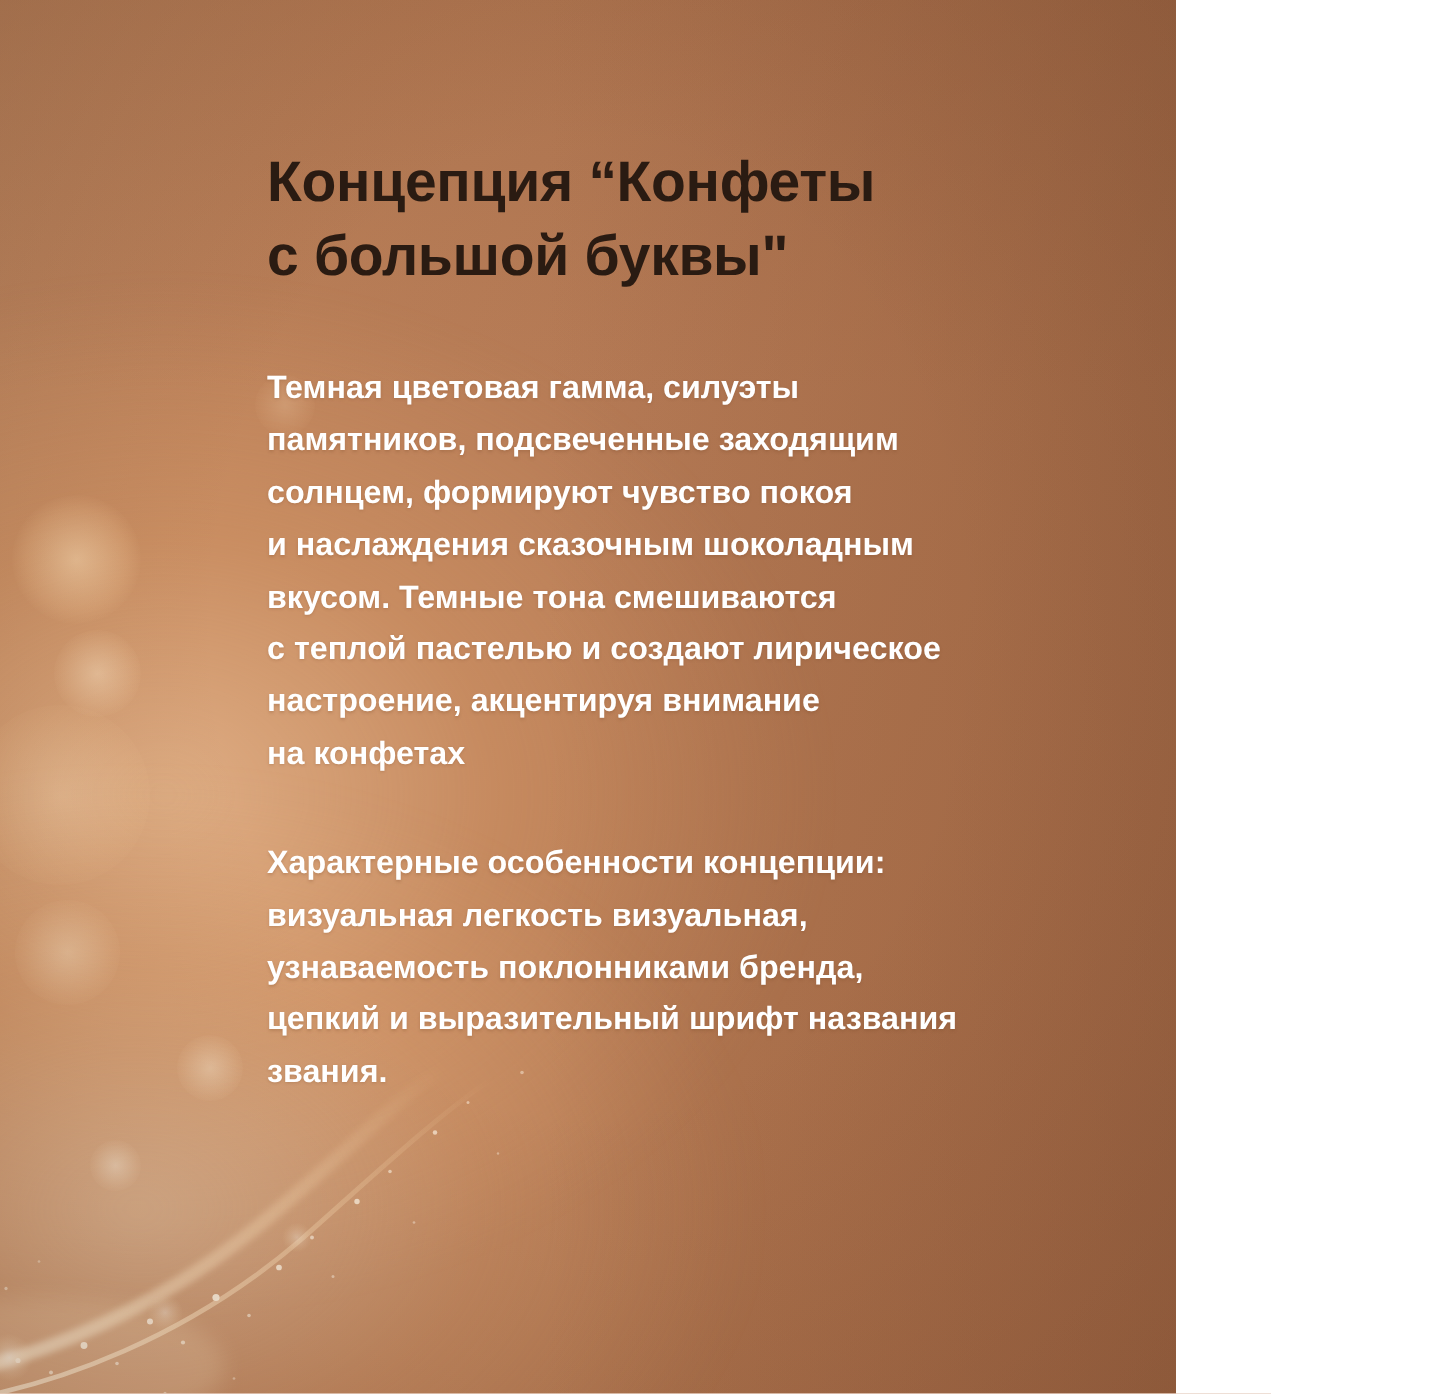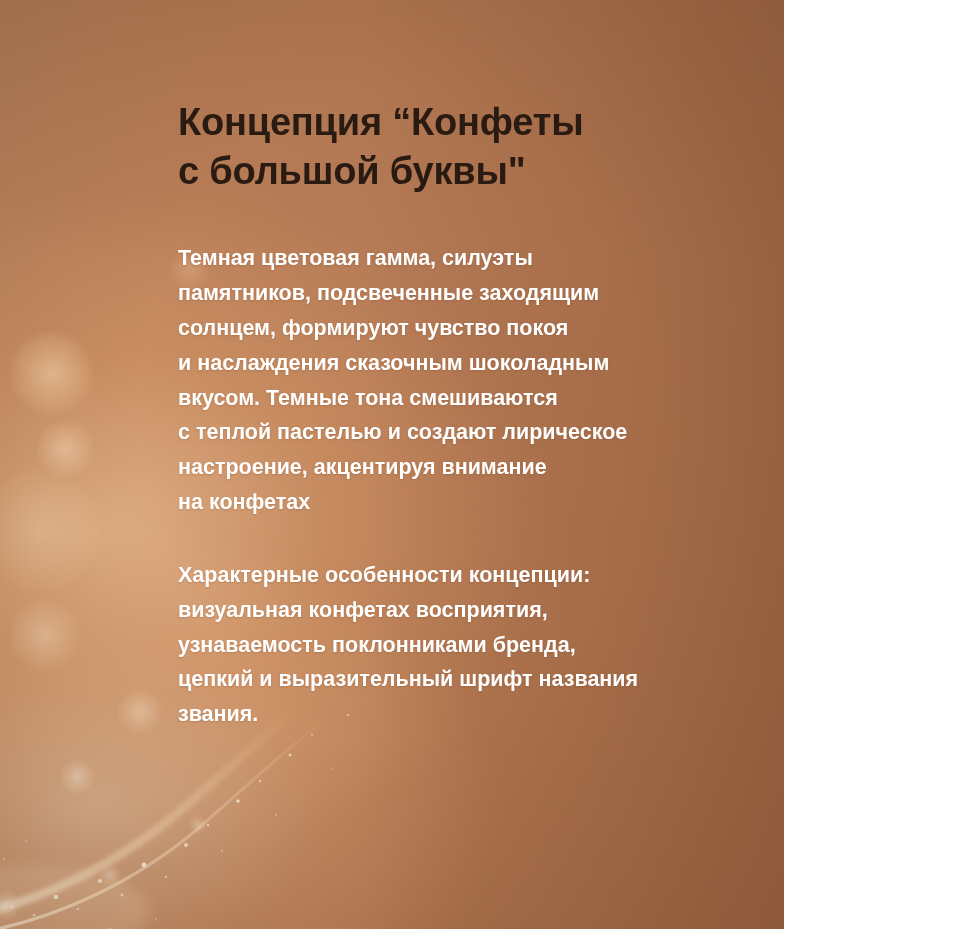--- a/index.html
+++ b/index.html
@@ -195,19 +195,19 @@
 с большой буквы"</h1>
     <p class="body-block para-1">Темная цветовая гамма, силуэты
 памятников, подсвеченные заходящим
 солнцем, формируют чувство покоя
 и наслаждения сказочным шоколадным
 вкусом. Темные тона смешиваются
 с теплой пастелью и создают лирическое
 настроение, акцентируя внимание
 на конфетах</p>
     <p class="body-block para-2">Характерные особенности концепции:
-визуальная конфетах восприятия,
+визуальная легкость визуальная,
 узнаваемость поклонниками бренда,
 цепкий и выразительный шрифт названия
 звания.</p>
   </div>
 
 </div>
 
 </body></html>

